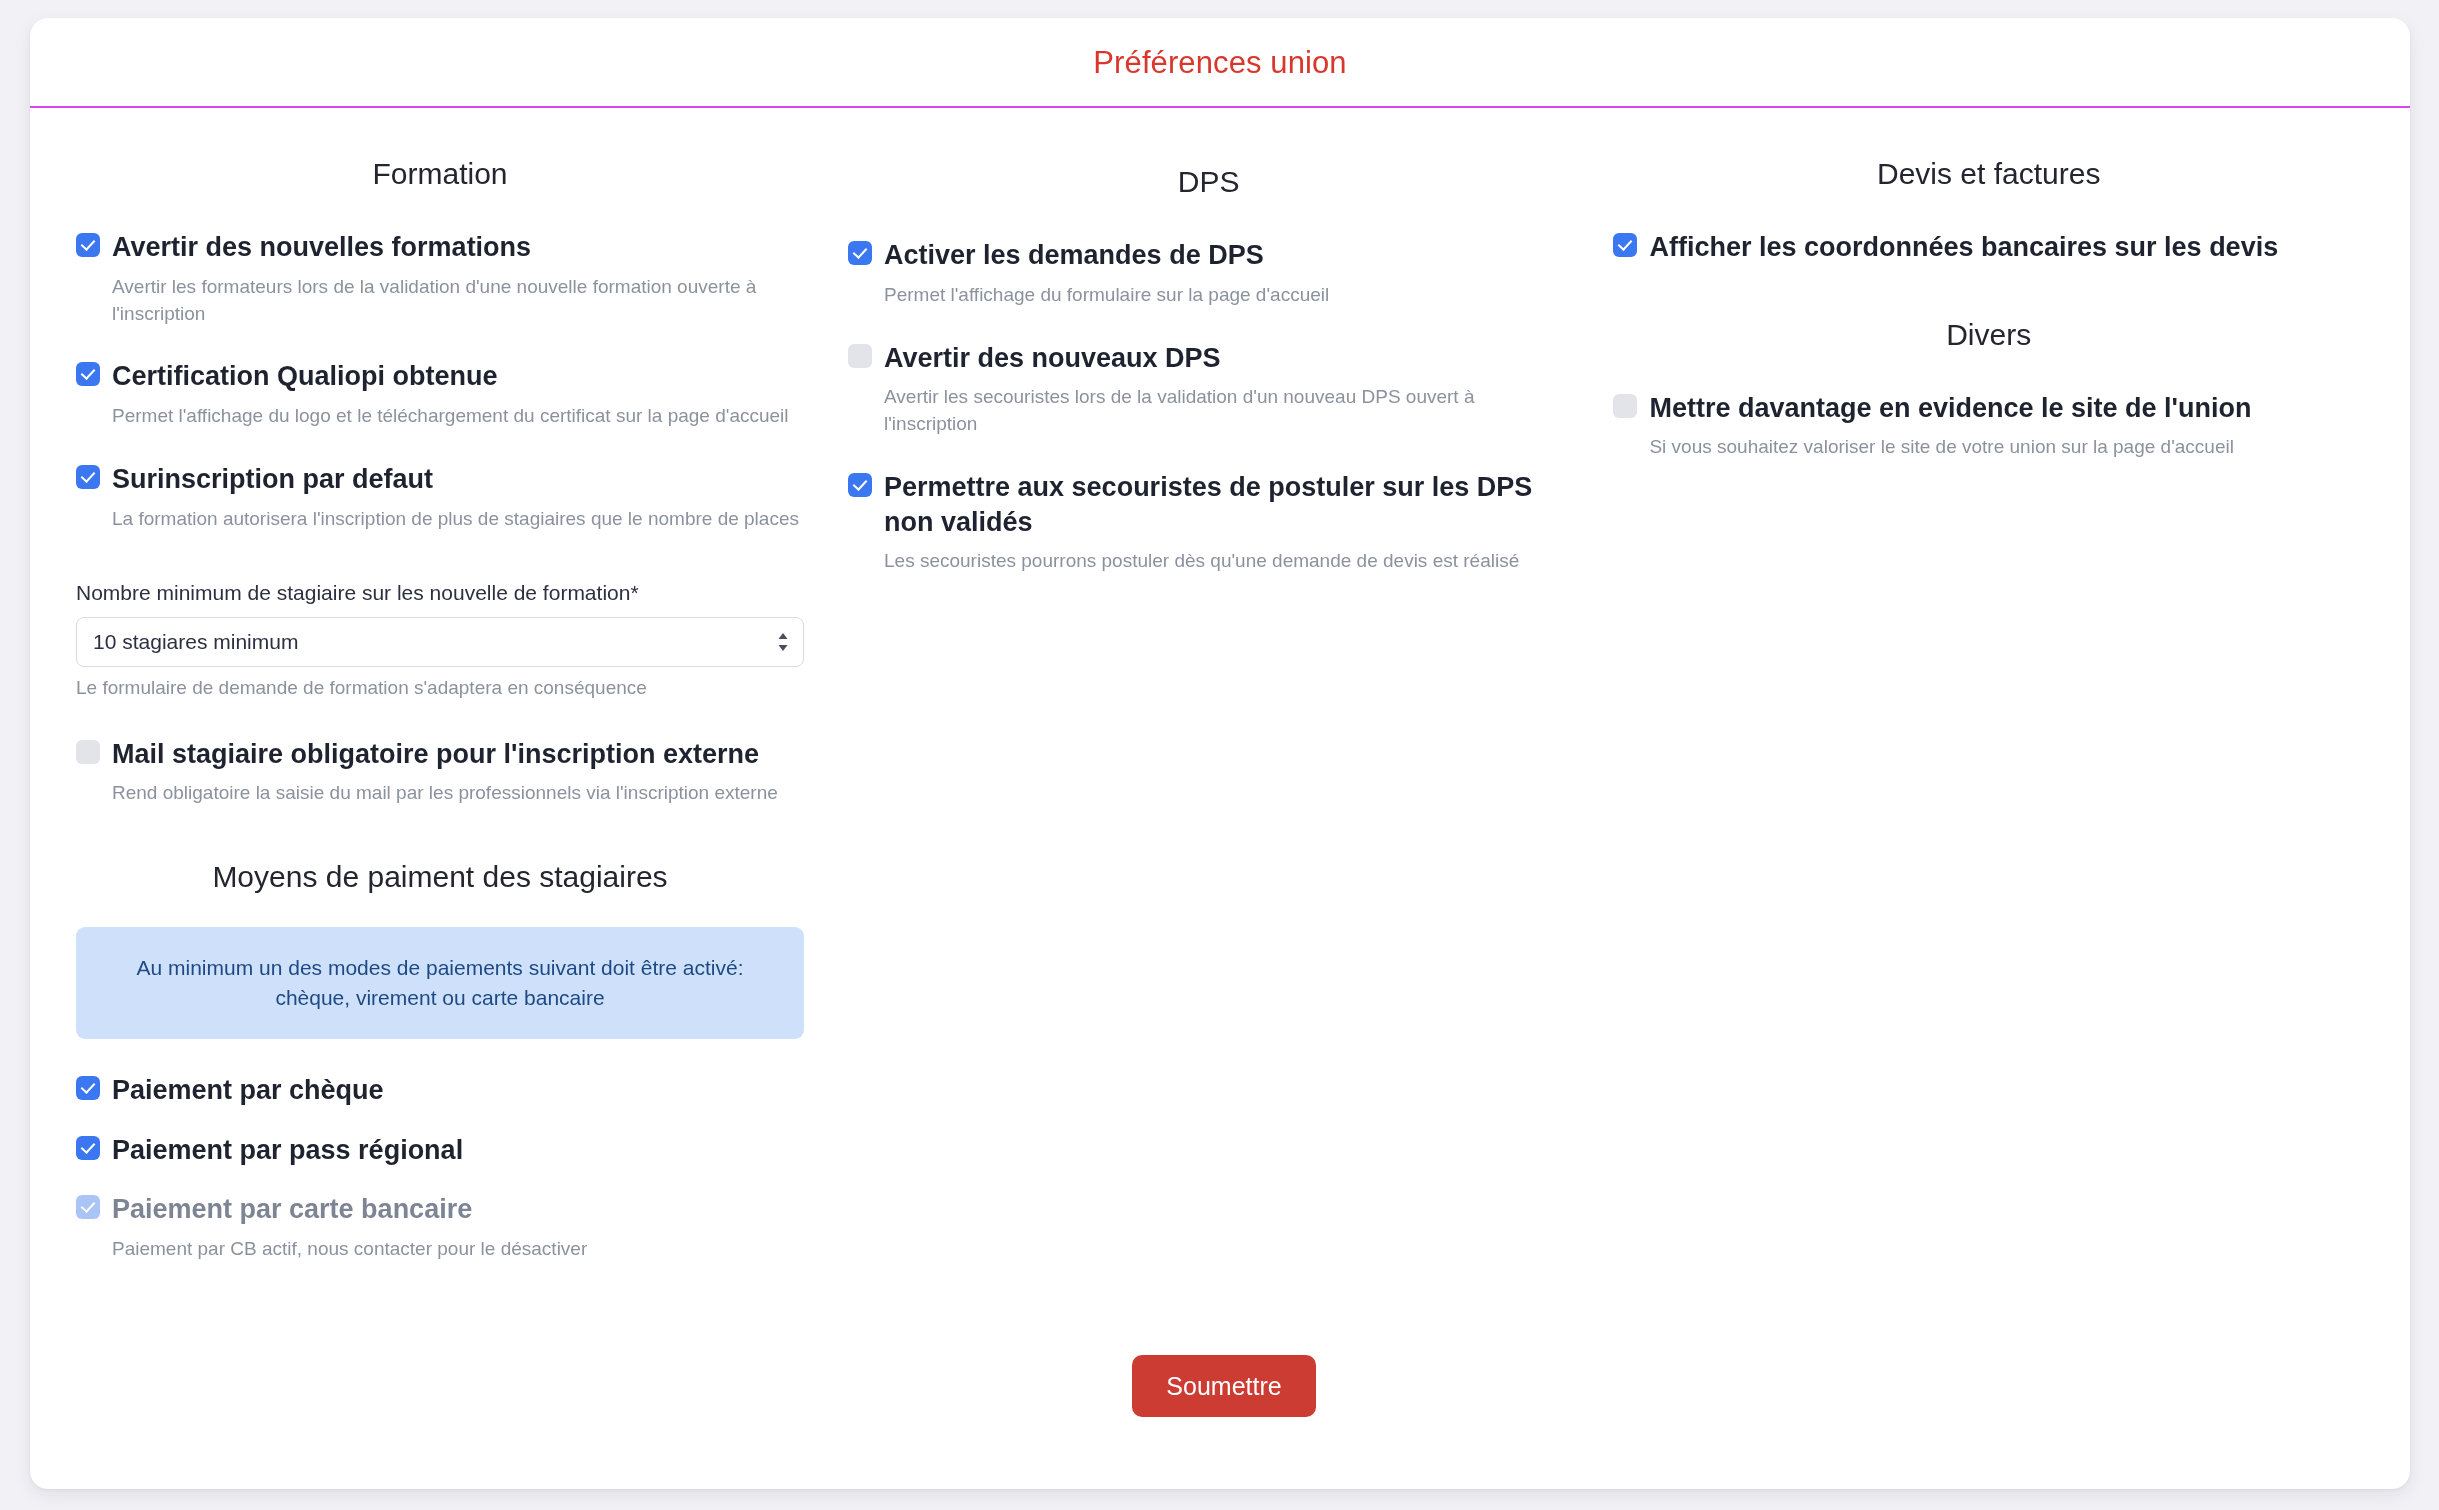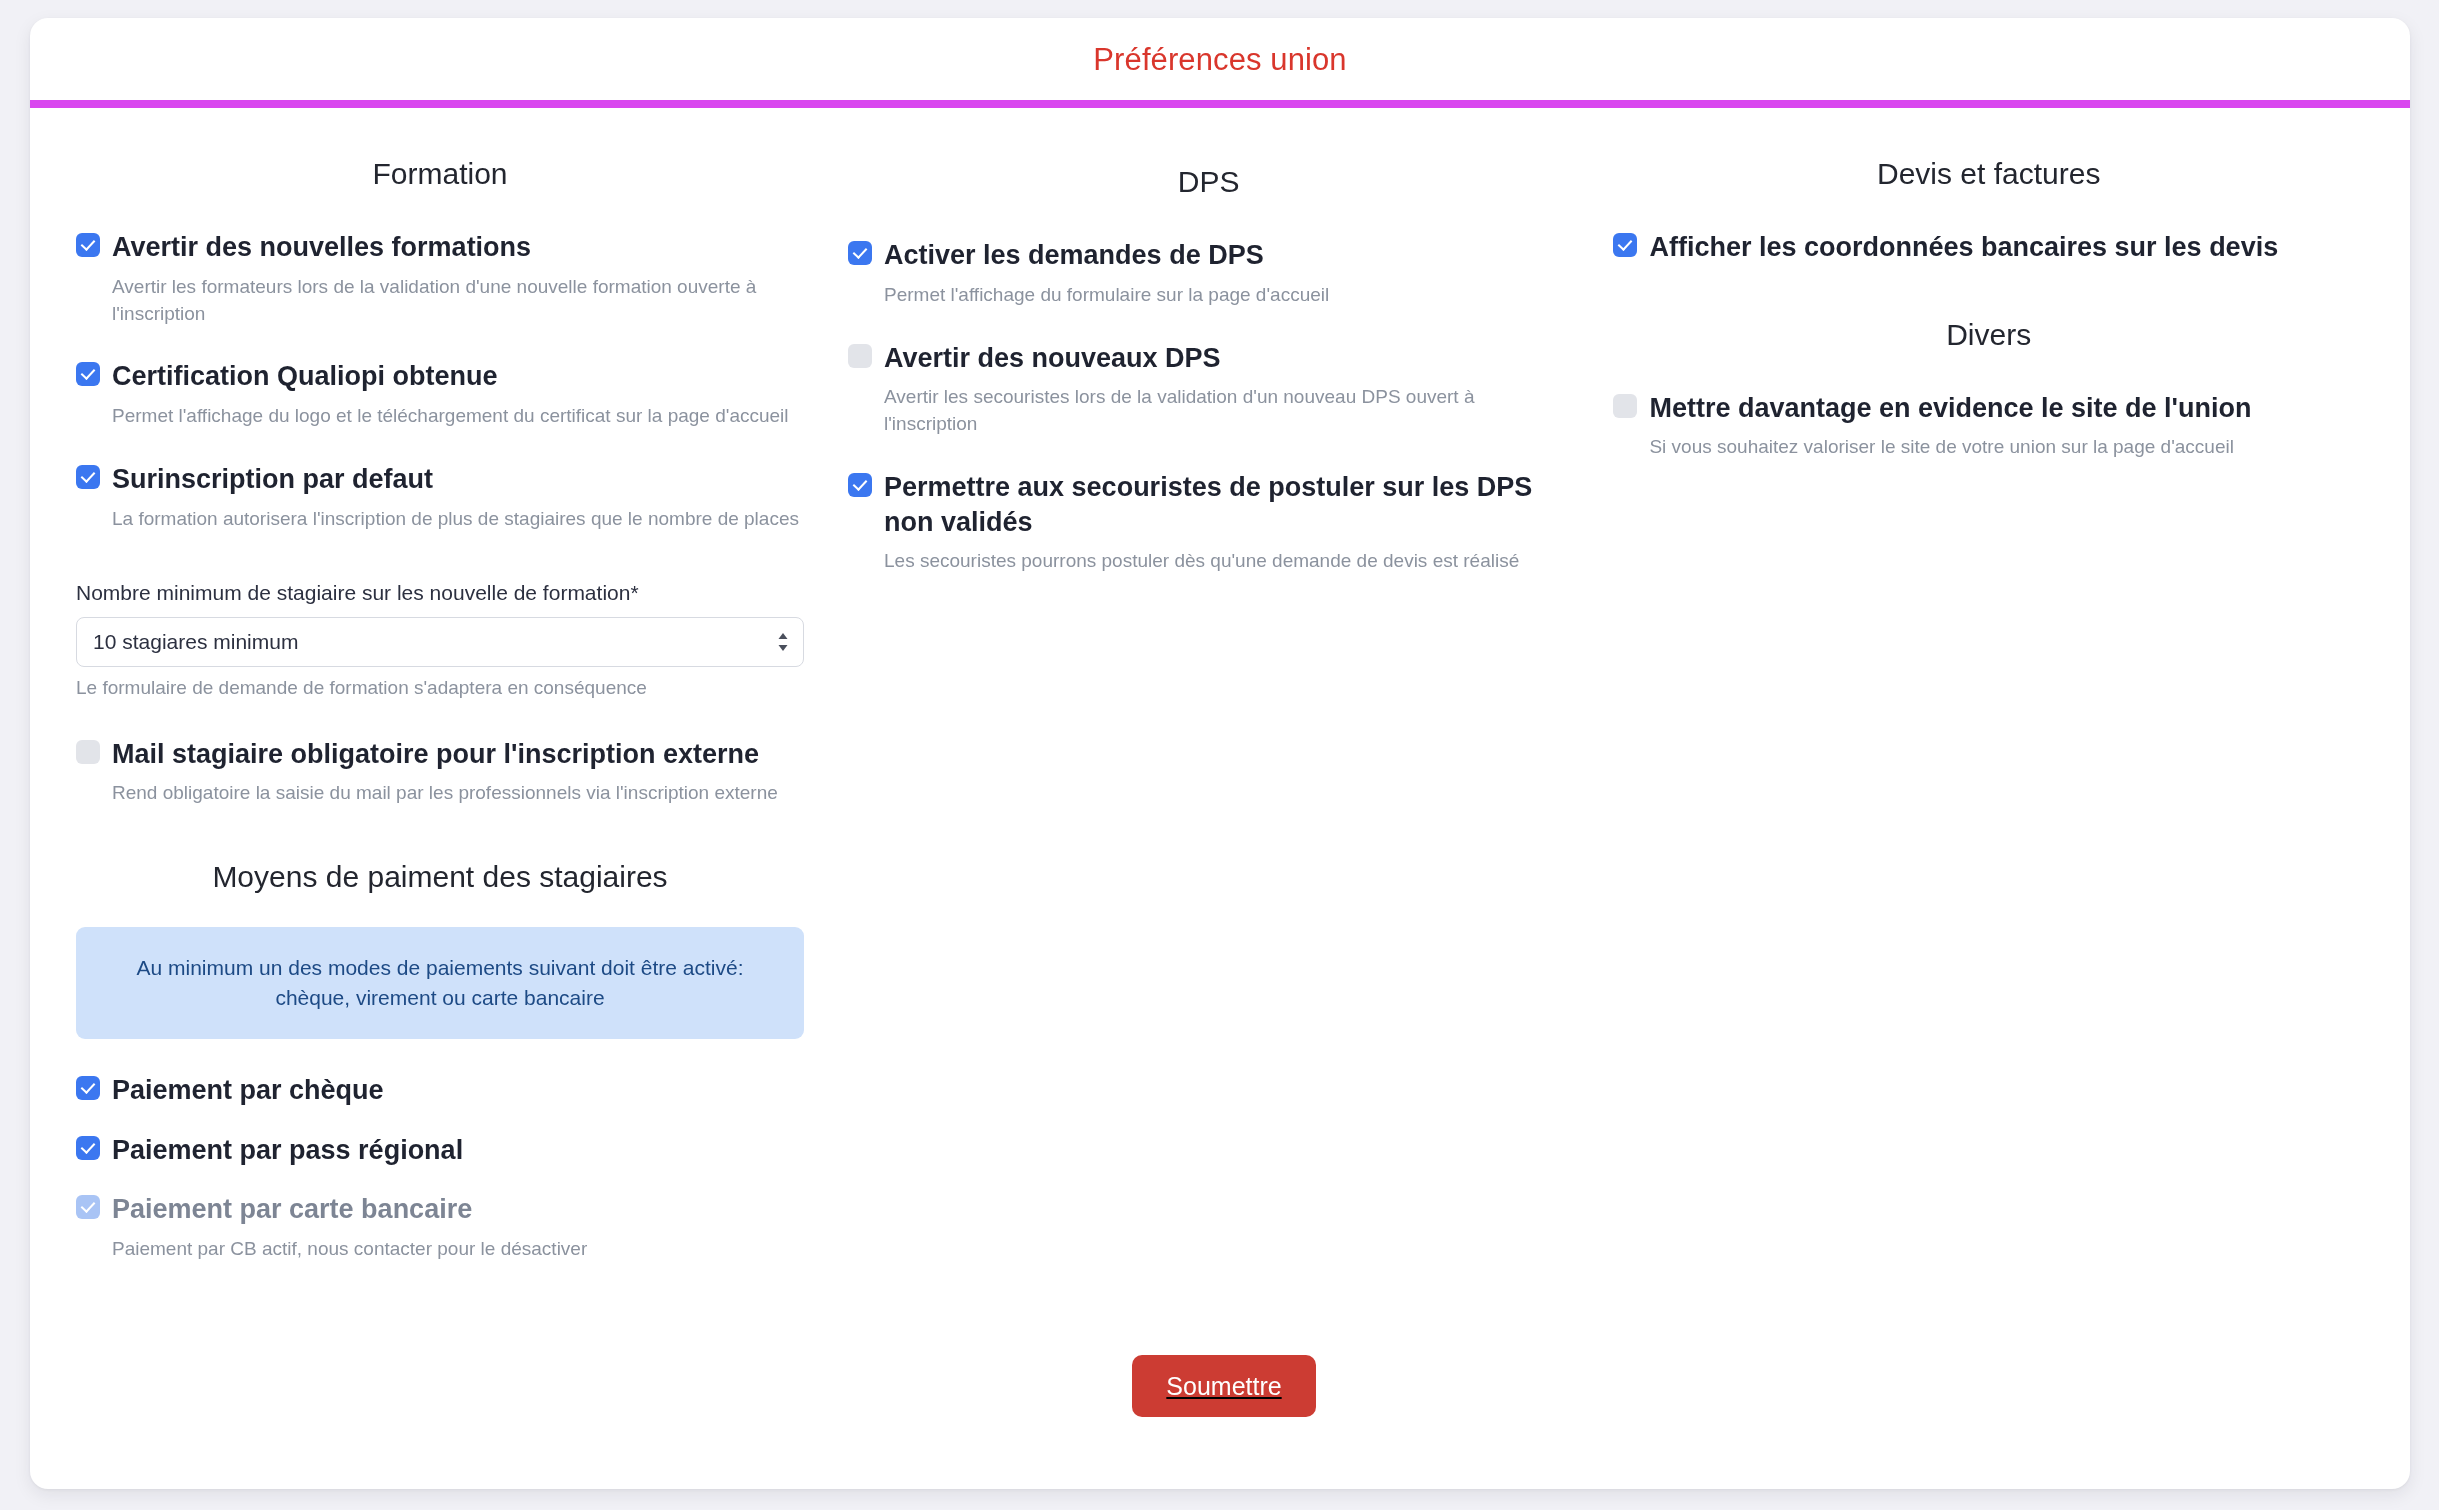--- a/index.html
+++ b/index.html
@@ -32,21 +32,21 @@
     border-radius: 18px;
     box-shadow: 0 6px 18px rgba(22, 24, 44, 0.08),
                 0 1px 3px rgba(22, 24, 44, 0.06);
     box-sizing: border-box;
     overflow: hidden;
   }
 
   
   .card-header {
     height: 90px;
-    border-bottom: 8px solid #d946ef;
+    border-bottom: 2px solid #d946ef;
     display: flex;
     align-items: center;
     justify-content: center;
     box-sizing: border-box;
   }
   .card-title {
     color: #d9362c;
     font-size: 31px;
     font-weight: 400;
     letter-spacing: 0.1px;
@@ -214,21 +214,20 @@
 
   
   .footer {
     display: flex;
     justify-content: center;
     align-items: center;
     position: absolute;
     left: 8px;
     right: 0;
     bottom: 72px;
-    text-decoration: underline;
   }
   .submit-btn {
     background: #cc3c33;
     color: #ffffff;
     border: none;
     border-radius: 10px;
     font-size: 25px;
     font-family: "Liberation Sans", sans-serif;
     padding: 16px 34px;
     cursor: pointer;

